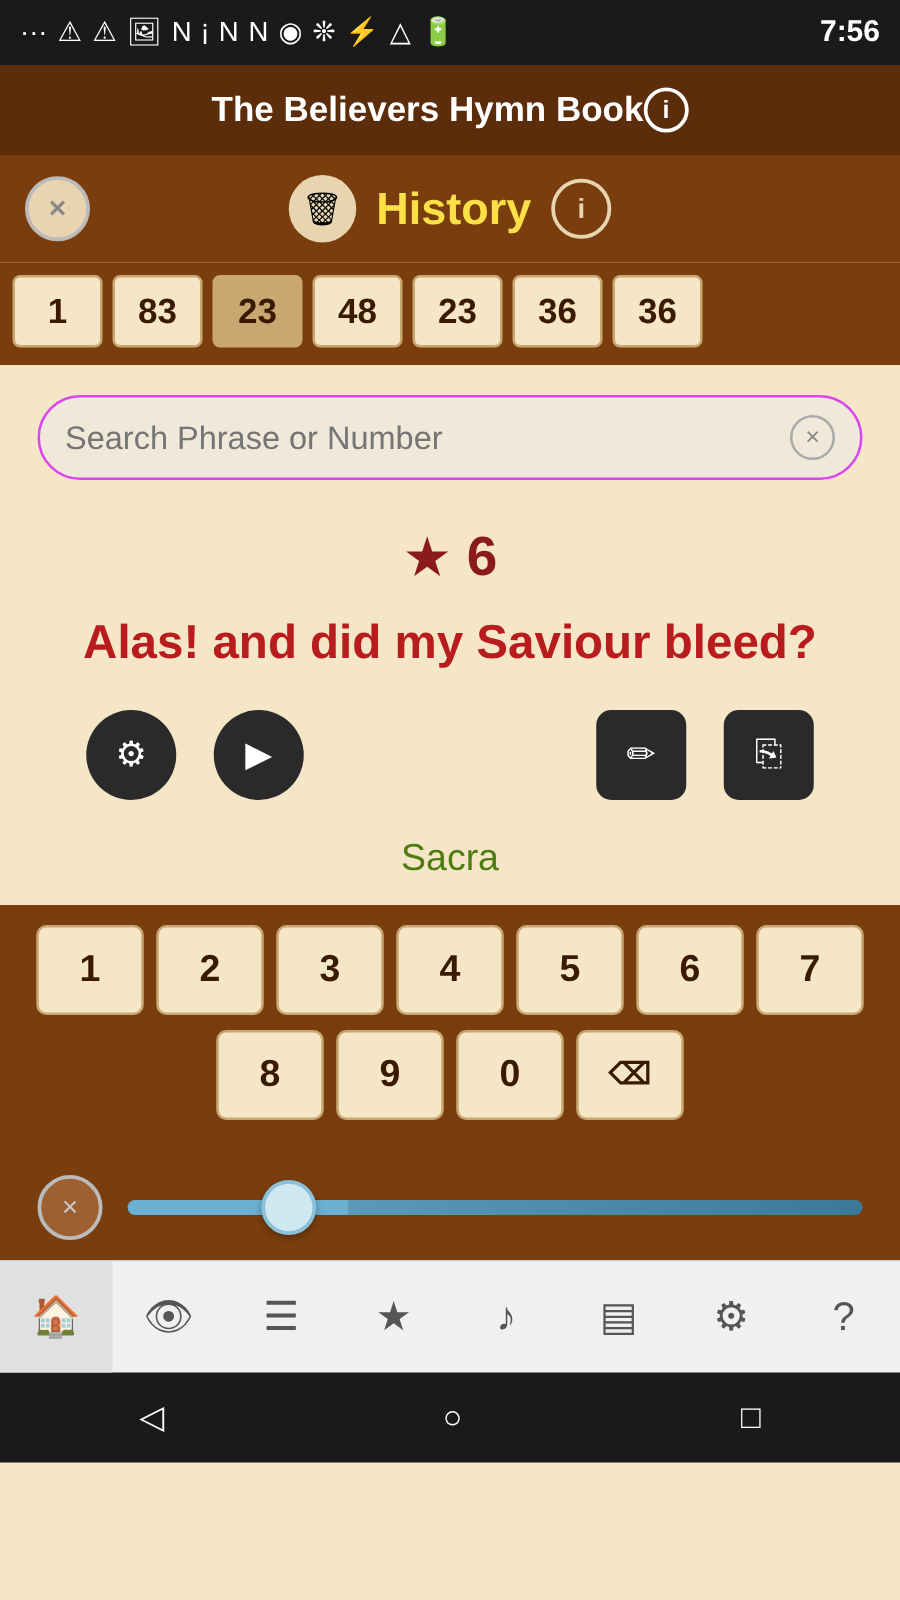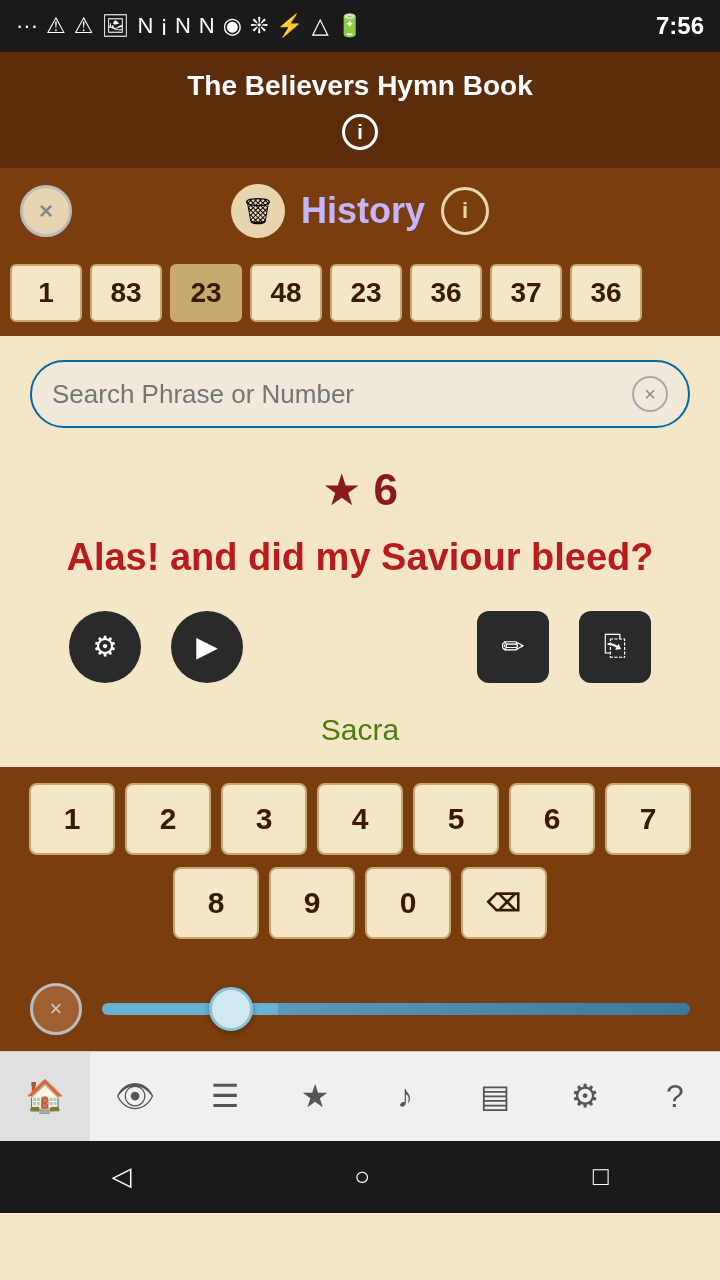--- a/index.html
+++ b/index.html
@@ -30,22 +30,20 @@
     .title-bar {
       background: #5c2d0a;
       color: white;
       font-size: 28px;
       font-weight: bold;
       text-align: center;
       padding: 18px 16px;
       display: flex;
       align-items: center;
       justify-content: center;
-      gap: 12px;
-      flex-direction: column;
     }
     .title-bar .info-icon {
       width: 36px; height: 36px;
       border-radius: 50%;
       border: 3px solid white;
       display: flex; align-items: center; justify-content: center;
       font-size: 20px; font-weight: bold; color: white;
     }
 
     
@@ -58,21 +56,21 @@
       gap: 16px;
     }
     .history-icon {
       width: 54px; height: 54px;
       border-radius: 50%;
       background: #e8d5b0;
       display: flex; align-items: center; justify-content: center;
       font-size: 26px;
     }
     .history-title {
-      color: #c4b5fd;
+      color: #fde047;
       font-size: 36px;
       font-weight: bold;
     }
     .info-circle {
       width: 48px; height: 48px;
       border-radius: 50%;
       border: 3px solid #e8d5b0;
       display: flex; align-items: center; justify-content: center;
       color: #e8d5b0;
       font-size: 22px; font-weight: bold;
@@ -118,21 +116,21 @@
       background: #c8a870;
     }
 
     
     .search-area {
       background: #f5e6c8;
       padding: 24px 30px 16px 30px;
     }
     .search-box {
       background: #f0e8d8;
-      border: 2px solid #0369a1;
+      border: 2px solid #d946ef;
       border-radius: 40px;
       display: flex;
       align-items: center;
       padding: 14px 20px;
       gap: 28px;
     }
     .search-input {
       flex: 1;
       background: transparent;
       border: none;
@@ -338,21 +336,20 @@
   </div>
 </div>
 
 <div class="number-strip">
   <div class="num-chip">1</div>
   <div class="num-chip">83</div>
   <div class="num-chip active">23</div>
   <div class="num-chip">48</div>
   <div class="num-chip">23</div>
   <div class="num-chip">36</div>
-  <div class="num-chip">37</div>
   <div class="num-chip">36</div>
 </div>
 
 <div class="search-area">
   <div class="search-box">
     <input class="search-input" type="text" placeholder="Search Phrase or Number" style="">
     <div class="search-clear">
       <span>×</span>
     </div>
   </div>

